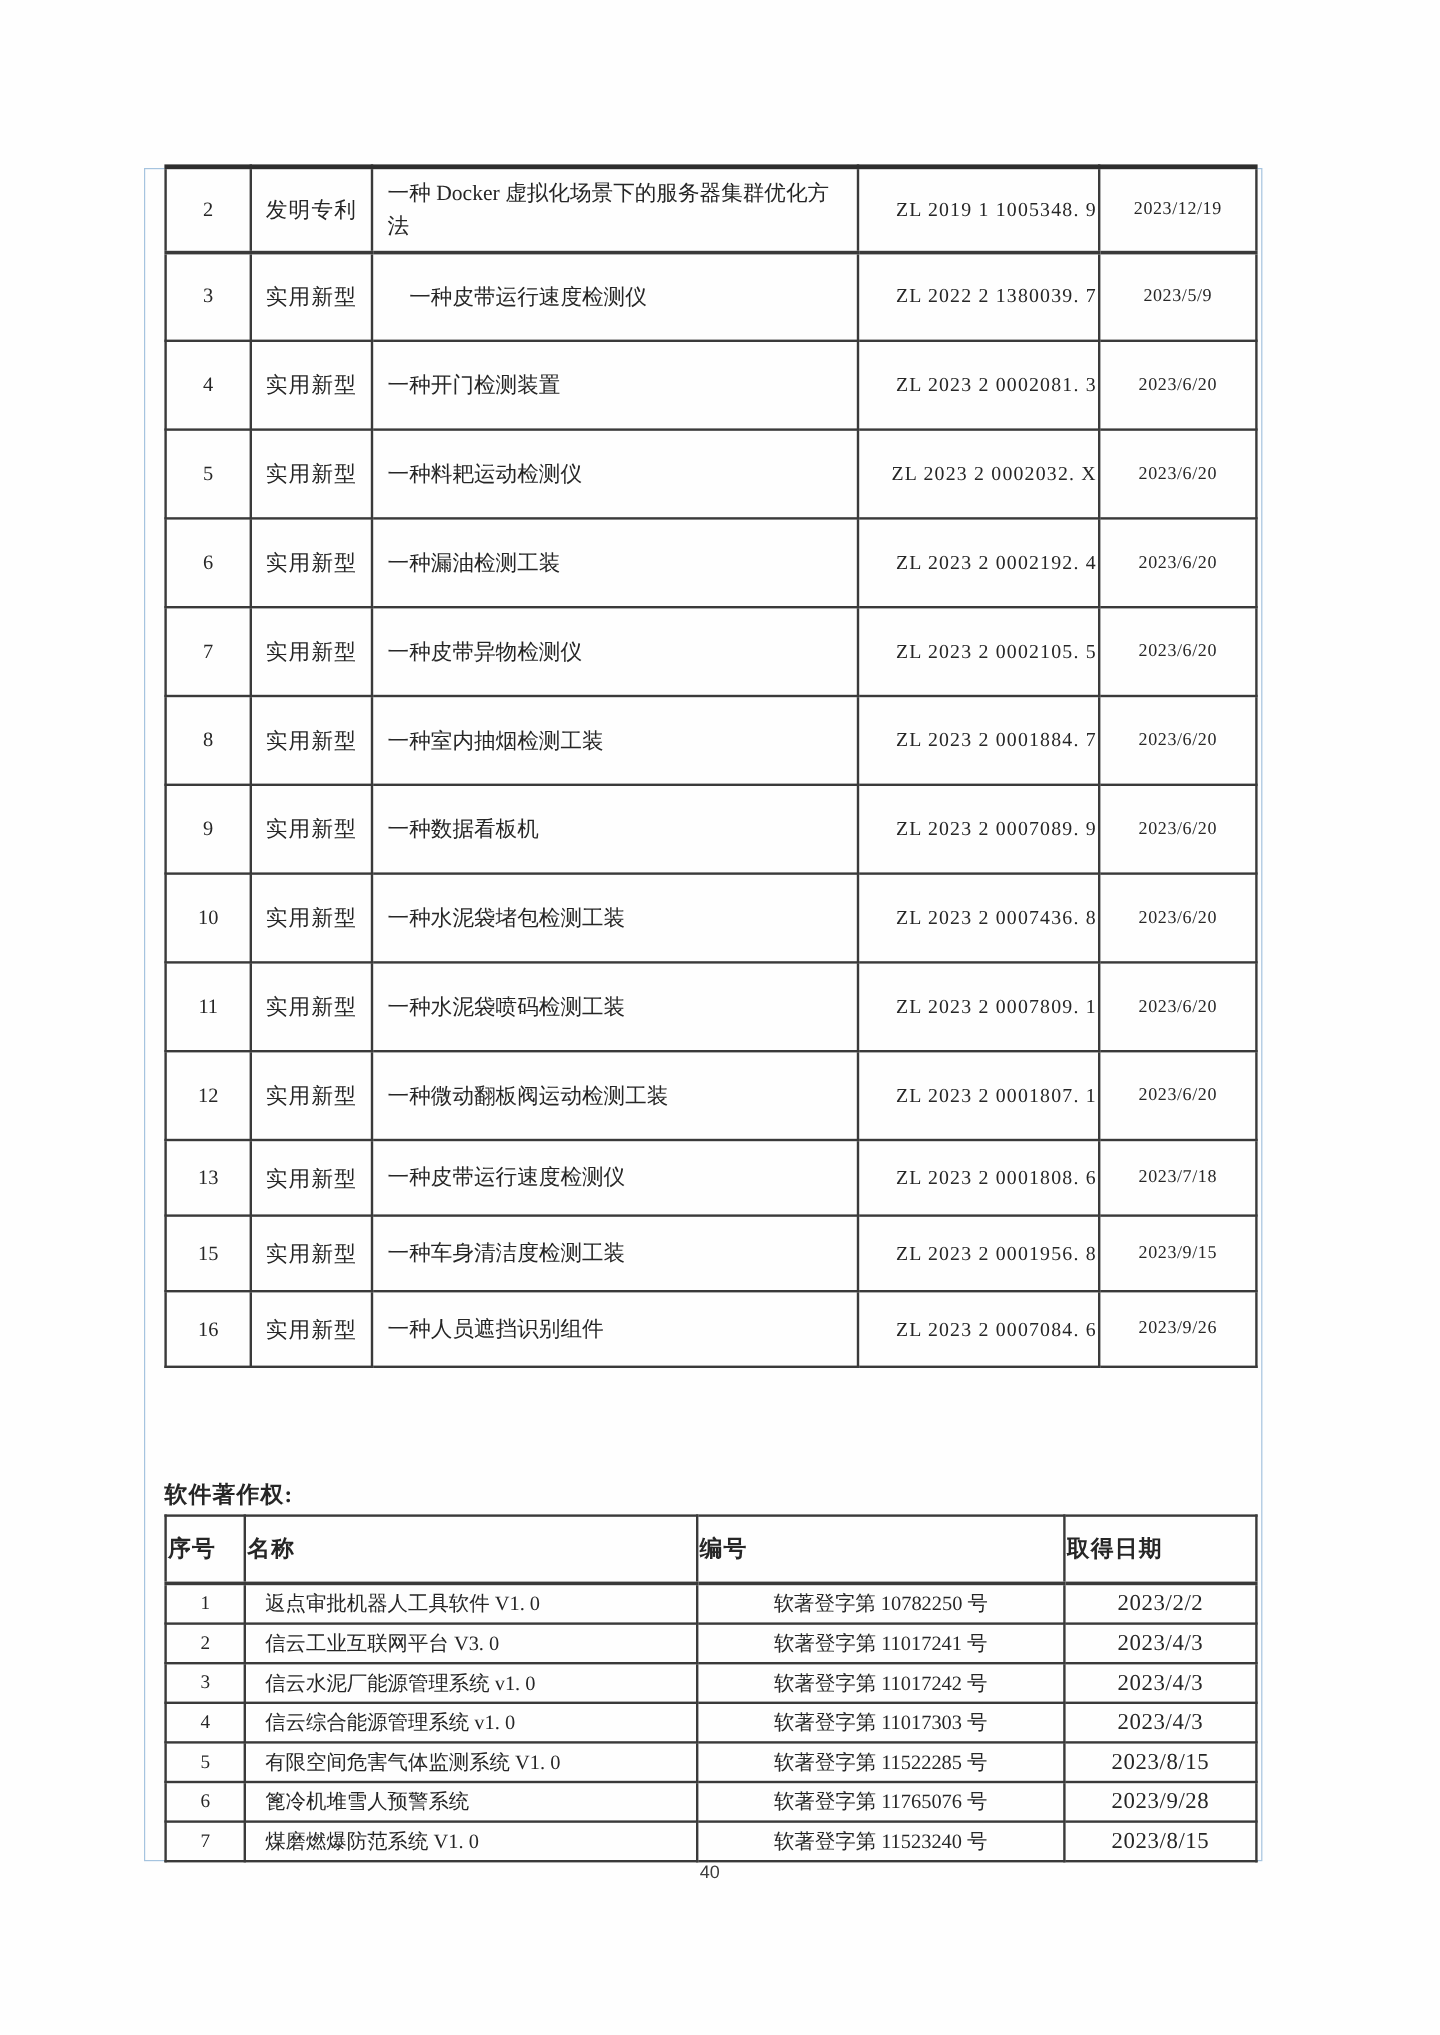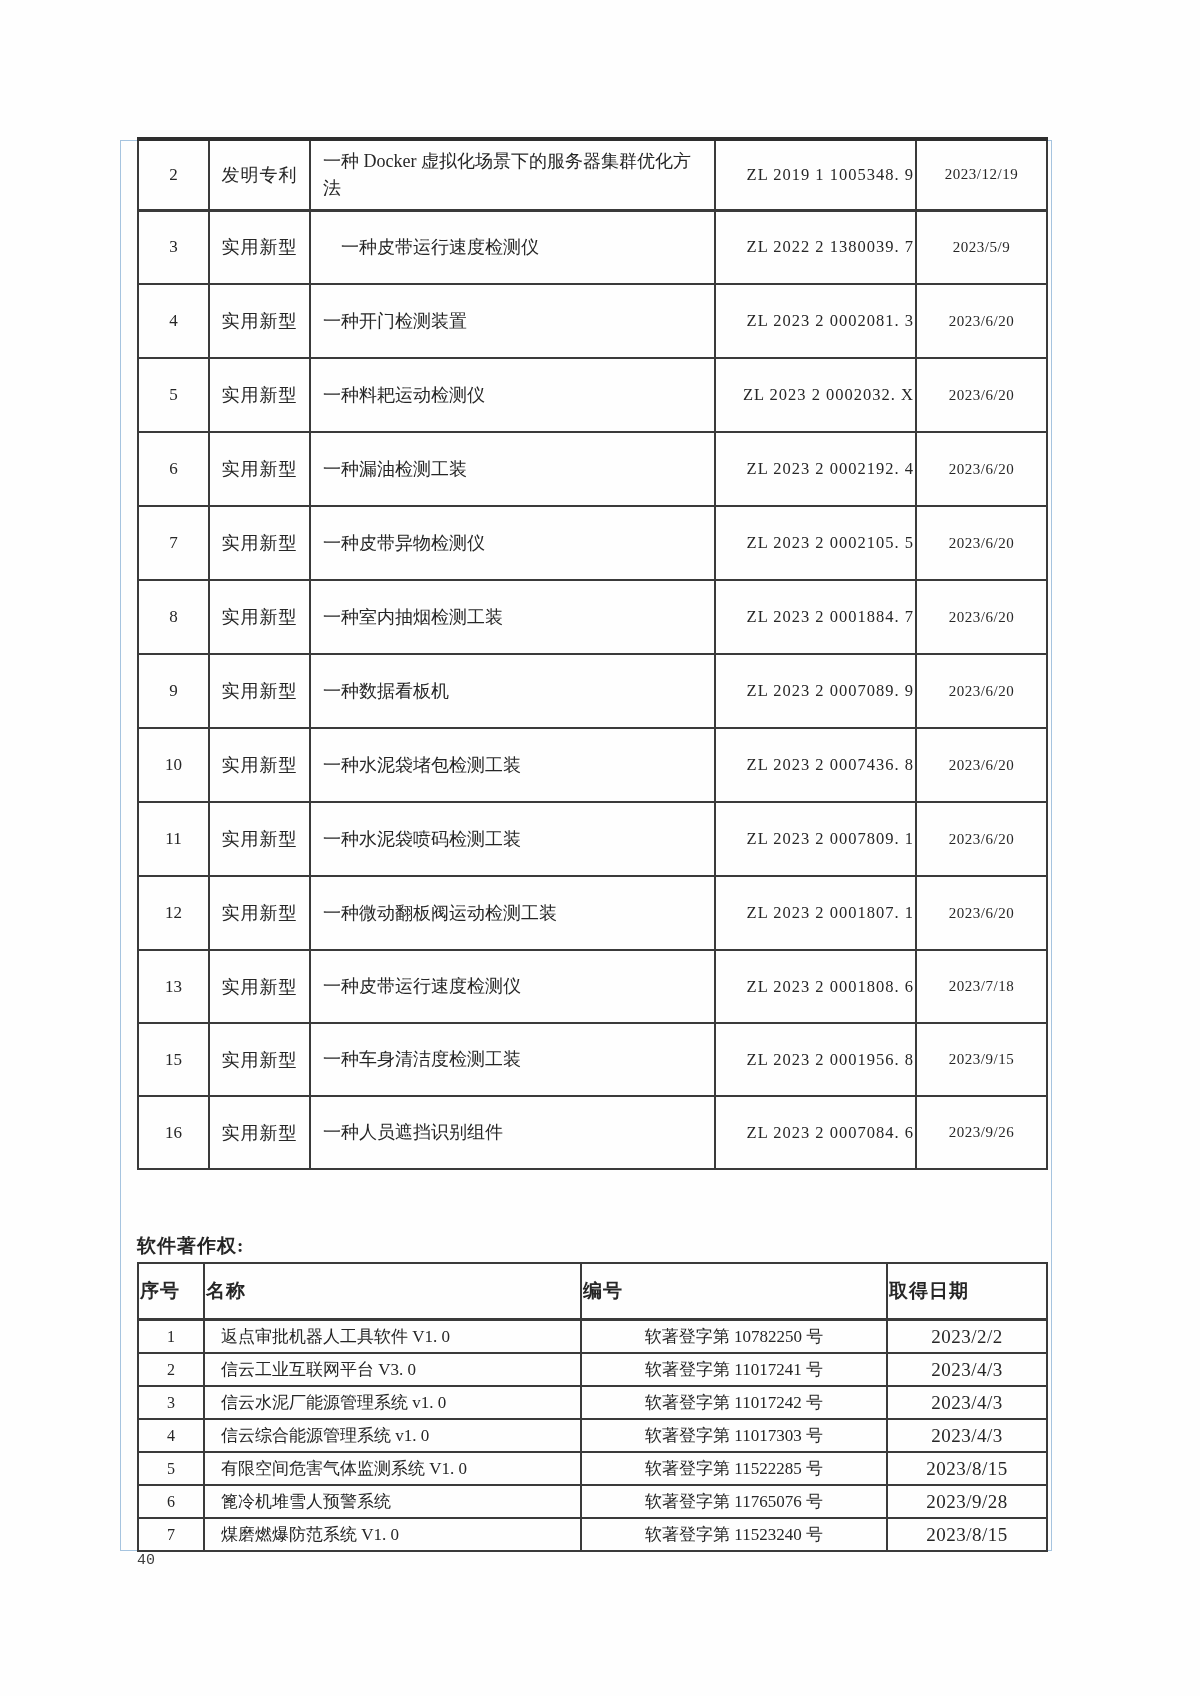--- a/index.html
+++ b/index.html
@@ -29,21 +29,21 @@
   }
   .patent-table td{
     border:2px solid #3a3a3a;
     font-size:18px;
     vertical-align:middle;
     overflow:hidden;
   }
   .patent-table tr{height:74px;}
   .patent-table tr:nth-child(1){height:71px;}
   .patent-table tr:nth-child(1) td{border-bottom-width:3px;}
-  .patent-table tr:nth-child(n+12){height:73px;}
+  .patent-table tr:nth-child(n+12){height:63px;}
   .patent-table td.no{text-align:center;font-size:17px;}
   .patent-table td.type{text-align:center;letter-spacing:1px;}
   .patent-table td.name{text-align:left;padding:4px 12px;white-space:pre-wrap;line-height:1.5;}
   .patent-table td.pno{text-align:right;font-size:16.5px;letter-spacing:1px;}
   .patent-table td.date{text-align:center;font-size:15px;letter-spacing:.5px;}
   
   .sw-title{
     position:absolute;left:137px;top:1233px;
     font-size:19px;font-weight:bold;letter-spacing:1px;
   }
@@ -62,22 +62,22 @@
     border:2px solid #3a3a3a;
     height:29px;font-size:17px;vertical-align:middle;overflow:hidden;
   }
   .sw-table td.no{text-align:center;font-size:16px;}
   .sw-table td.name{text-align:left;padding:0 0 0 16px;white-space:pre-wrap;}
   .sw-table td.reg{text-align:center;}
   .sw-table td.date{text-align:center;font-size:19px;letter-spacing:.5px;}
   
   .page-number{
     position:absolute;left:137px;top:1552px;width:909px;
-    font-size:15px;color:#3c3c3c;
-    font-family:Liberation Mono, monospace;
+    text-align:center;font-size:15px;color:#3c3c3c;
+    font-family:Liberation Sans, sans-serif;
   }
 </style>
 </head>
 <body>
 
 <div class="blue-frame"></div>
 
 <table class="patent-table">
   <colgroup>
     <col style="width:71px">

